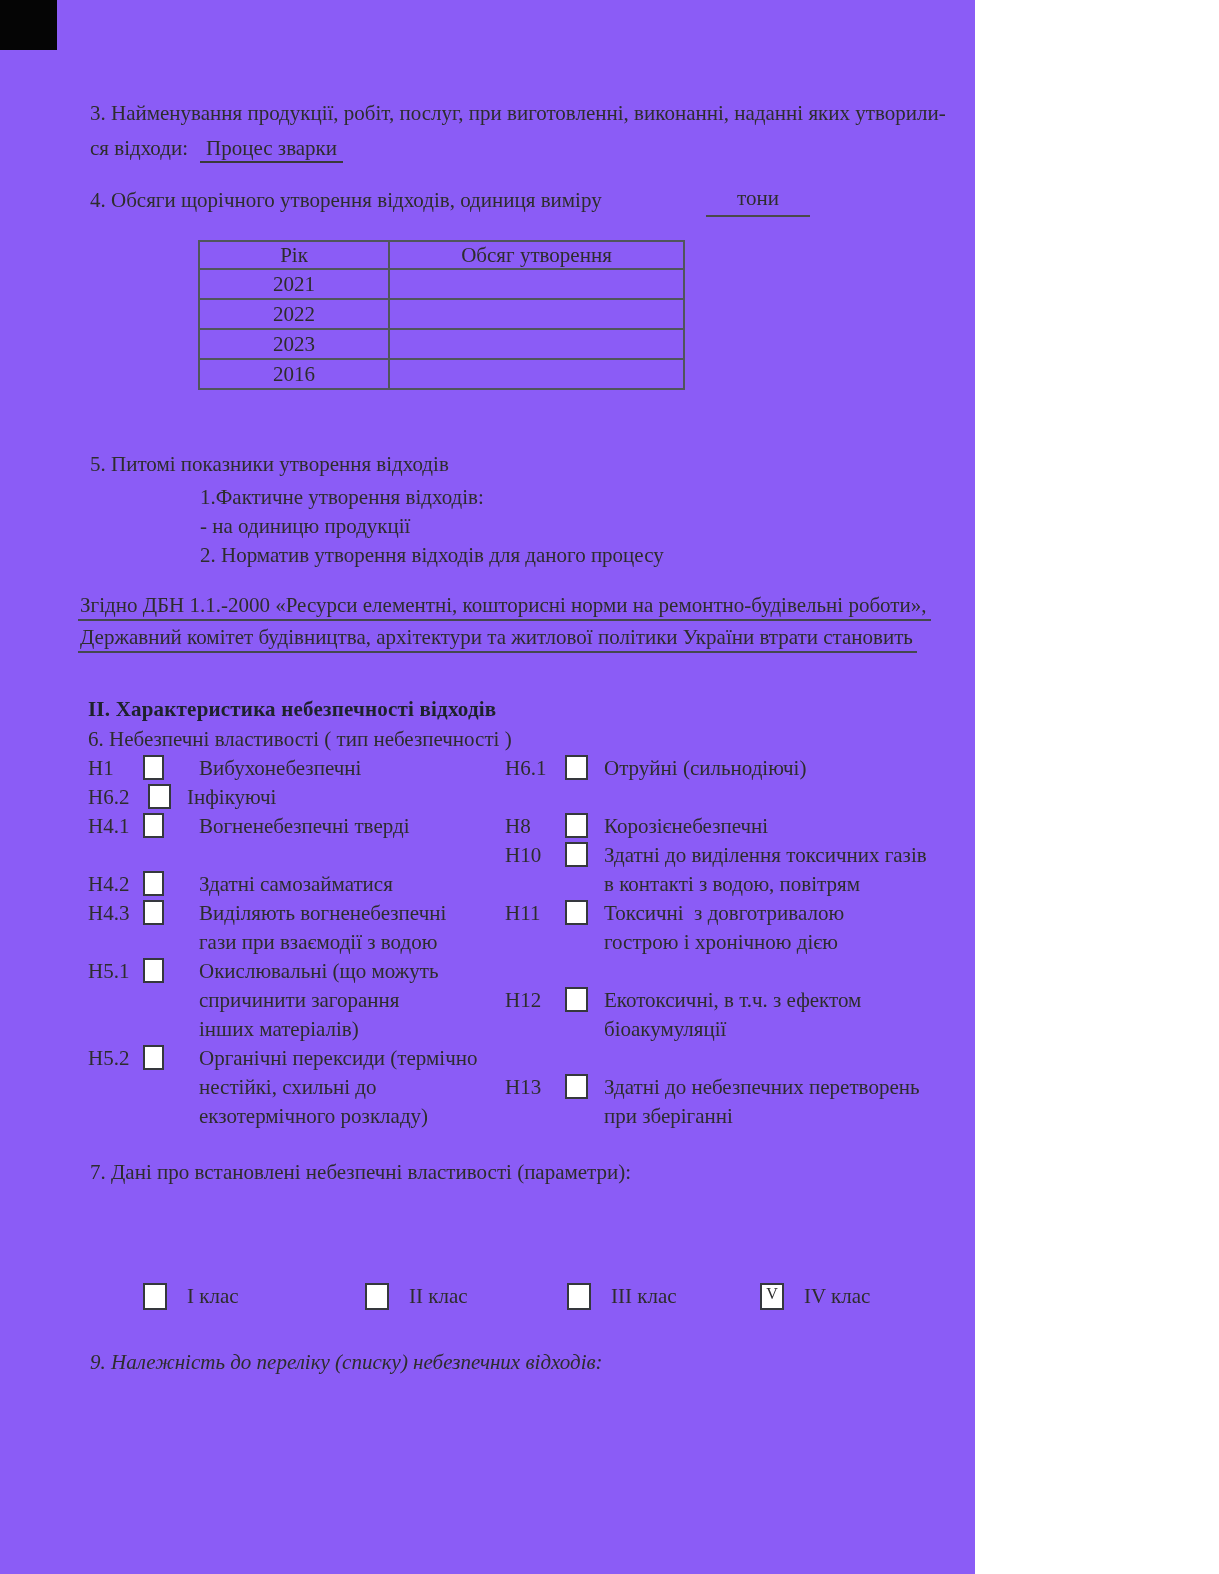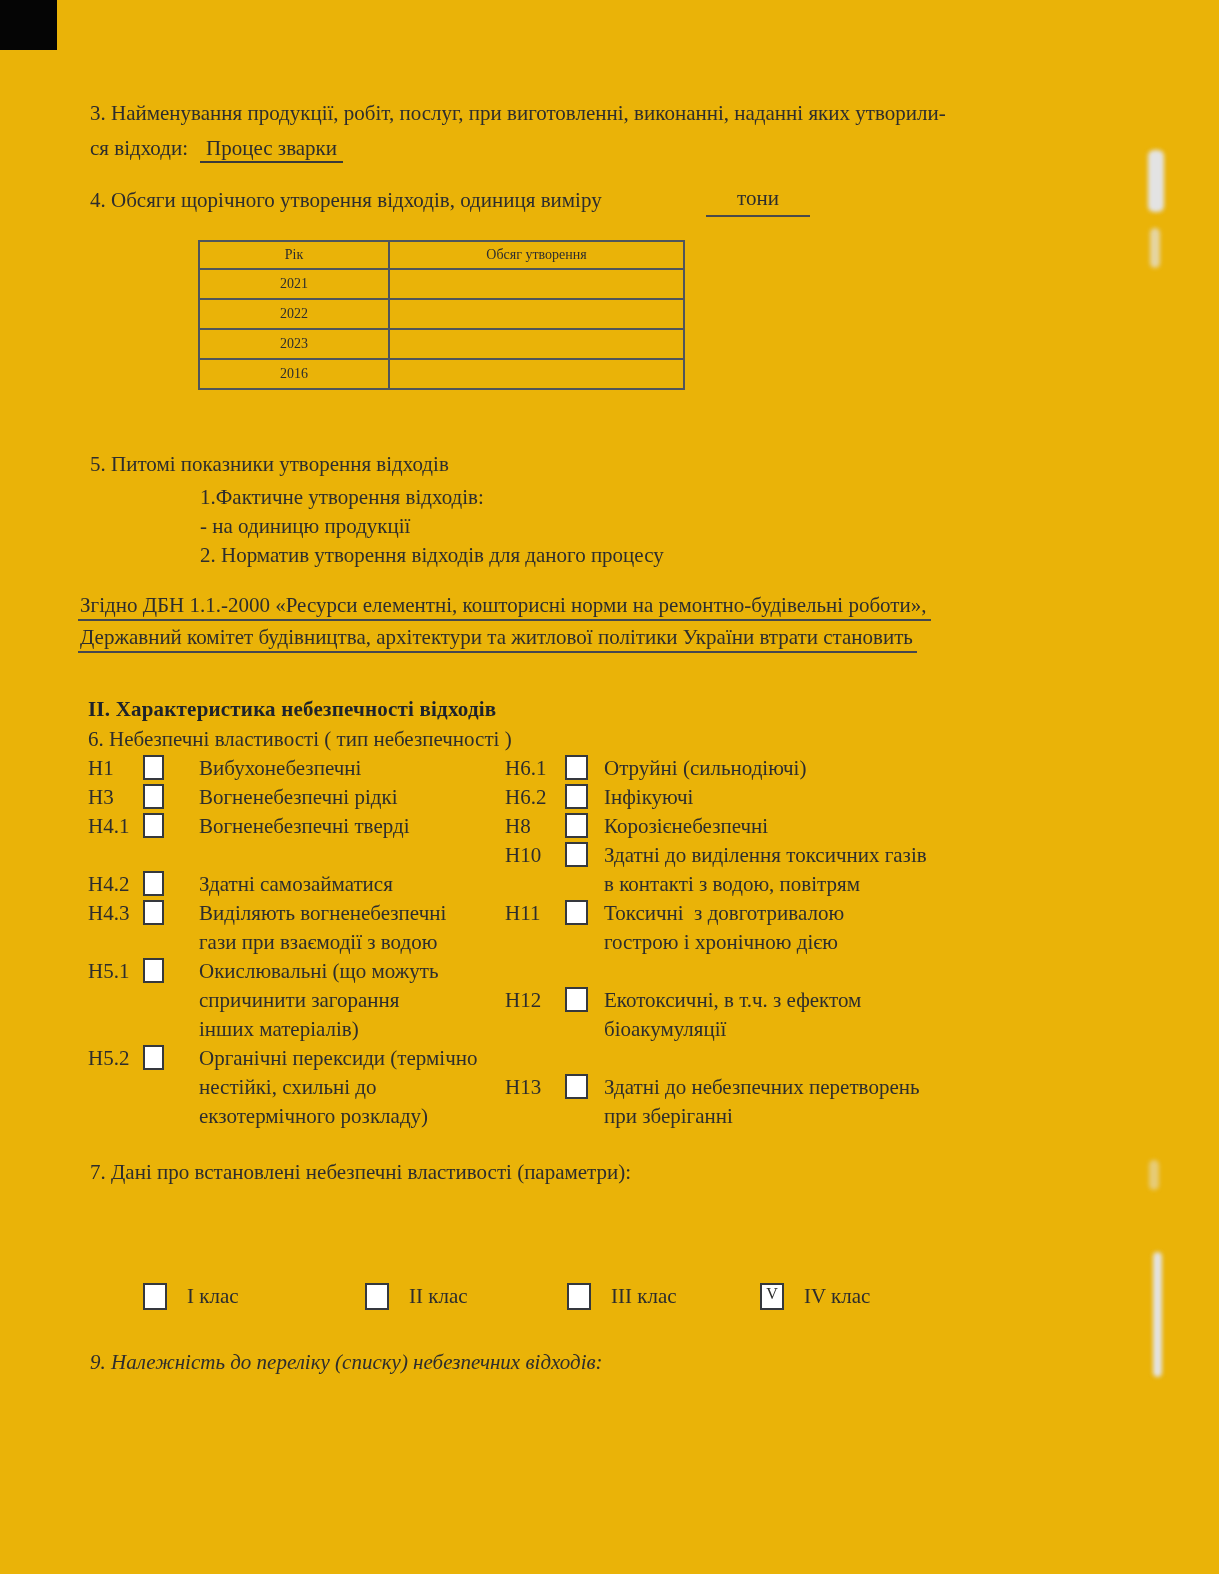--- a/index.html
+++ b/index.html
@@ -1,17 +1,17 @@
 <!DOCTYPE html>
 <html><head>
 <meta charset="utf-8">
 <style>
   html,body { margin:0; padding:0; background:#ffffff; }
   .page {
-    position:relative; width:1219px; height:1574px; background:#eab308;
+    position:relative; width:975px; height:1574px; background:#8b5cf6;
     font-family:"Liberation Serif", serif; font-size:21px; color:#2d2d2d;
     overflow:hidden;
   }
   .abs { position:absolute; }
 
   
   .corner-mark { position:absolute; left:0; top:0; width:57px; height:50px; background:#050505; }
   .smudge { position:absolute; background:#e3e3e3; filter:blur(2px); border-radius:6px; }
   .smudge.s1 { left:1148px; top:150px;  width:16px; height:62px; }
   .smudge.s2 { left:1150px; top:228px;  width:10px; height:40px; opacity:.7; }
@@ -25,21 +25,21 @@
   
   .sec4 { left:90px; top:188px; width:1060px; }
   .unit-underline {
     position:absolute; left:616px; top:-2px; width:104px; text-align:center;
     border-bottom:2px solid #4a4a4a; padding-bottom:4px;
   }
 
   
   .years-table { position:absolute; left:198px; top:240px; border-collapse:collapse; table-layout:fixed; }
   .years-table td, .years-table th {
-    border:2px solid #50555c; font-weight:normal; font-size:14px; color:#2d2d2d;
+    border:2px solid #50555c; font-weight:normal; font-size:21px; color:#2d2d2d;
     text-align:center; padding:0; vertical-align:middle;
   }
   .years-table col.c-year { width:190px; }
   .years-table col.c-vol  { width:295px; }
   .years-table tr { height:30px; }
   .years-table tr.head { height:28px; }
 
   
   .sec5 { left:90px; top:450px; width:1000px; line-height:29px; }
   .sec5 .subs { margin-top:4px; margin-left:110px; }
@@ -164,25 +164,20 @@
         <span class="hz-label">Вибухонебезпечні</span>
       </div>
       <div class="hz-cell right">
         <span class="hz-code">Н6.1</span>
         <span class="checkbox"></span>
         <span class="hz-label">Отруйні (сильнодіючі)</span>
       </div>
     </div>
 
     <div class="hz-row">
-      <div class="hz-cell left">
-        <span class="hz-code">Н3</span>
-        <span class="checkbox"></span>
-        <span class="hz-label">Вогненебезпечні рідкі</span>
-      </div>
       <div class="hz-cell right">
         <span class="hz-code">Н6.2</span>
         <span class="checkbox"></span>
         <span class="hz-label">Інфікуючі</span>
       </div>
     </div>
 
     <div class="hz-row">
       <div class="hz-cell left">
         <span class="hz-code">Н4.1</span>

